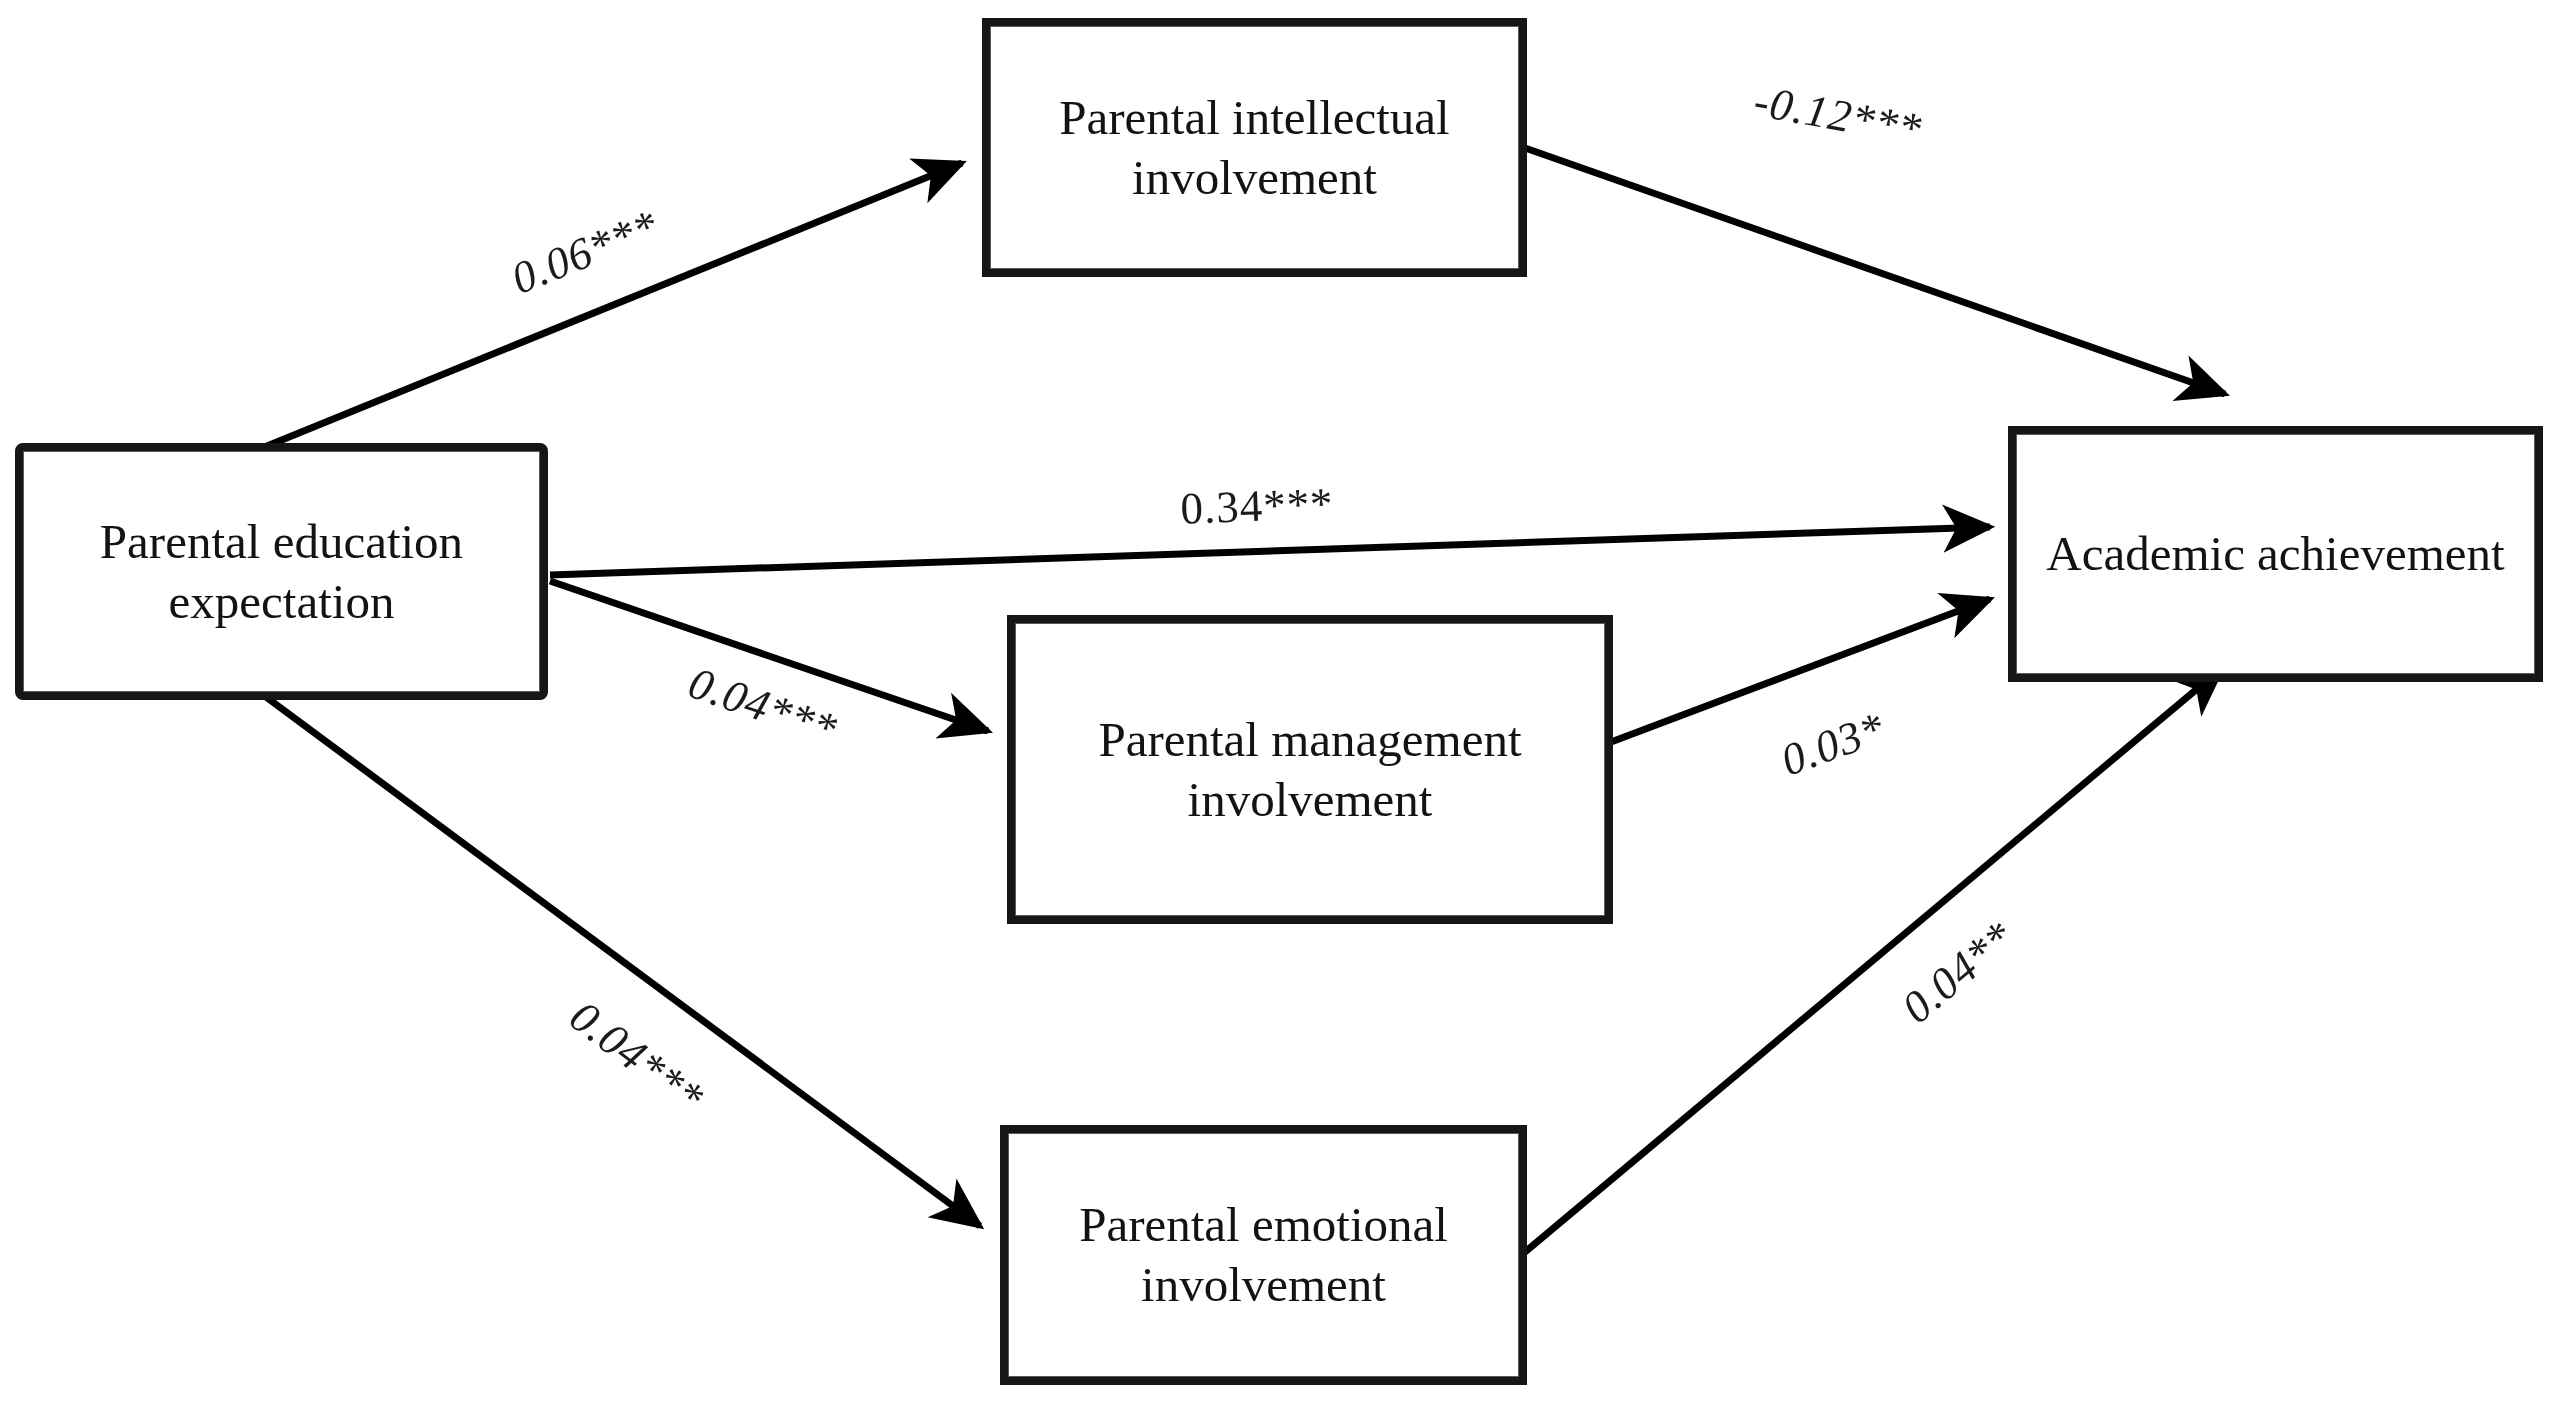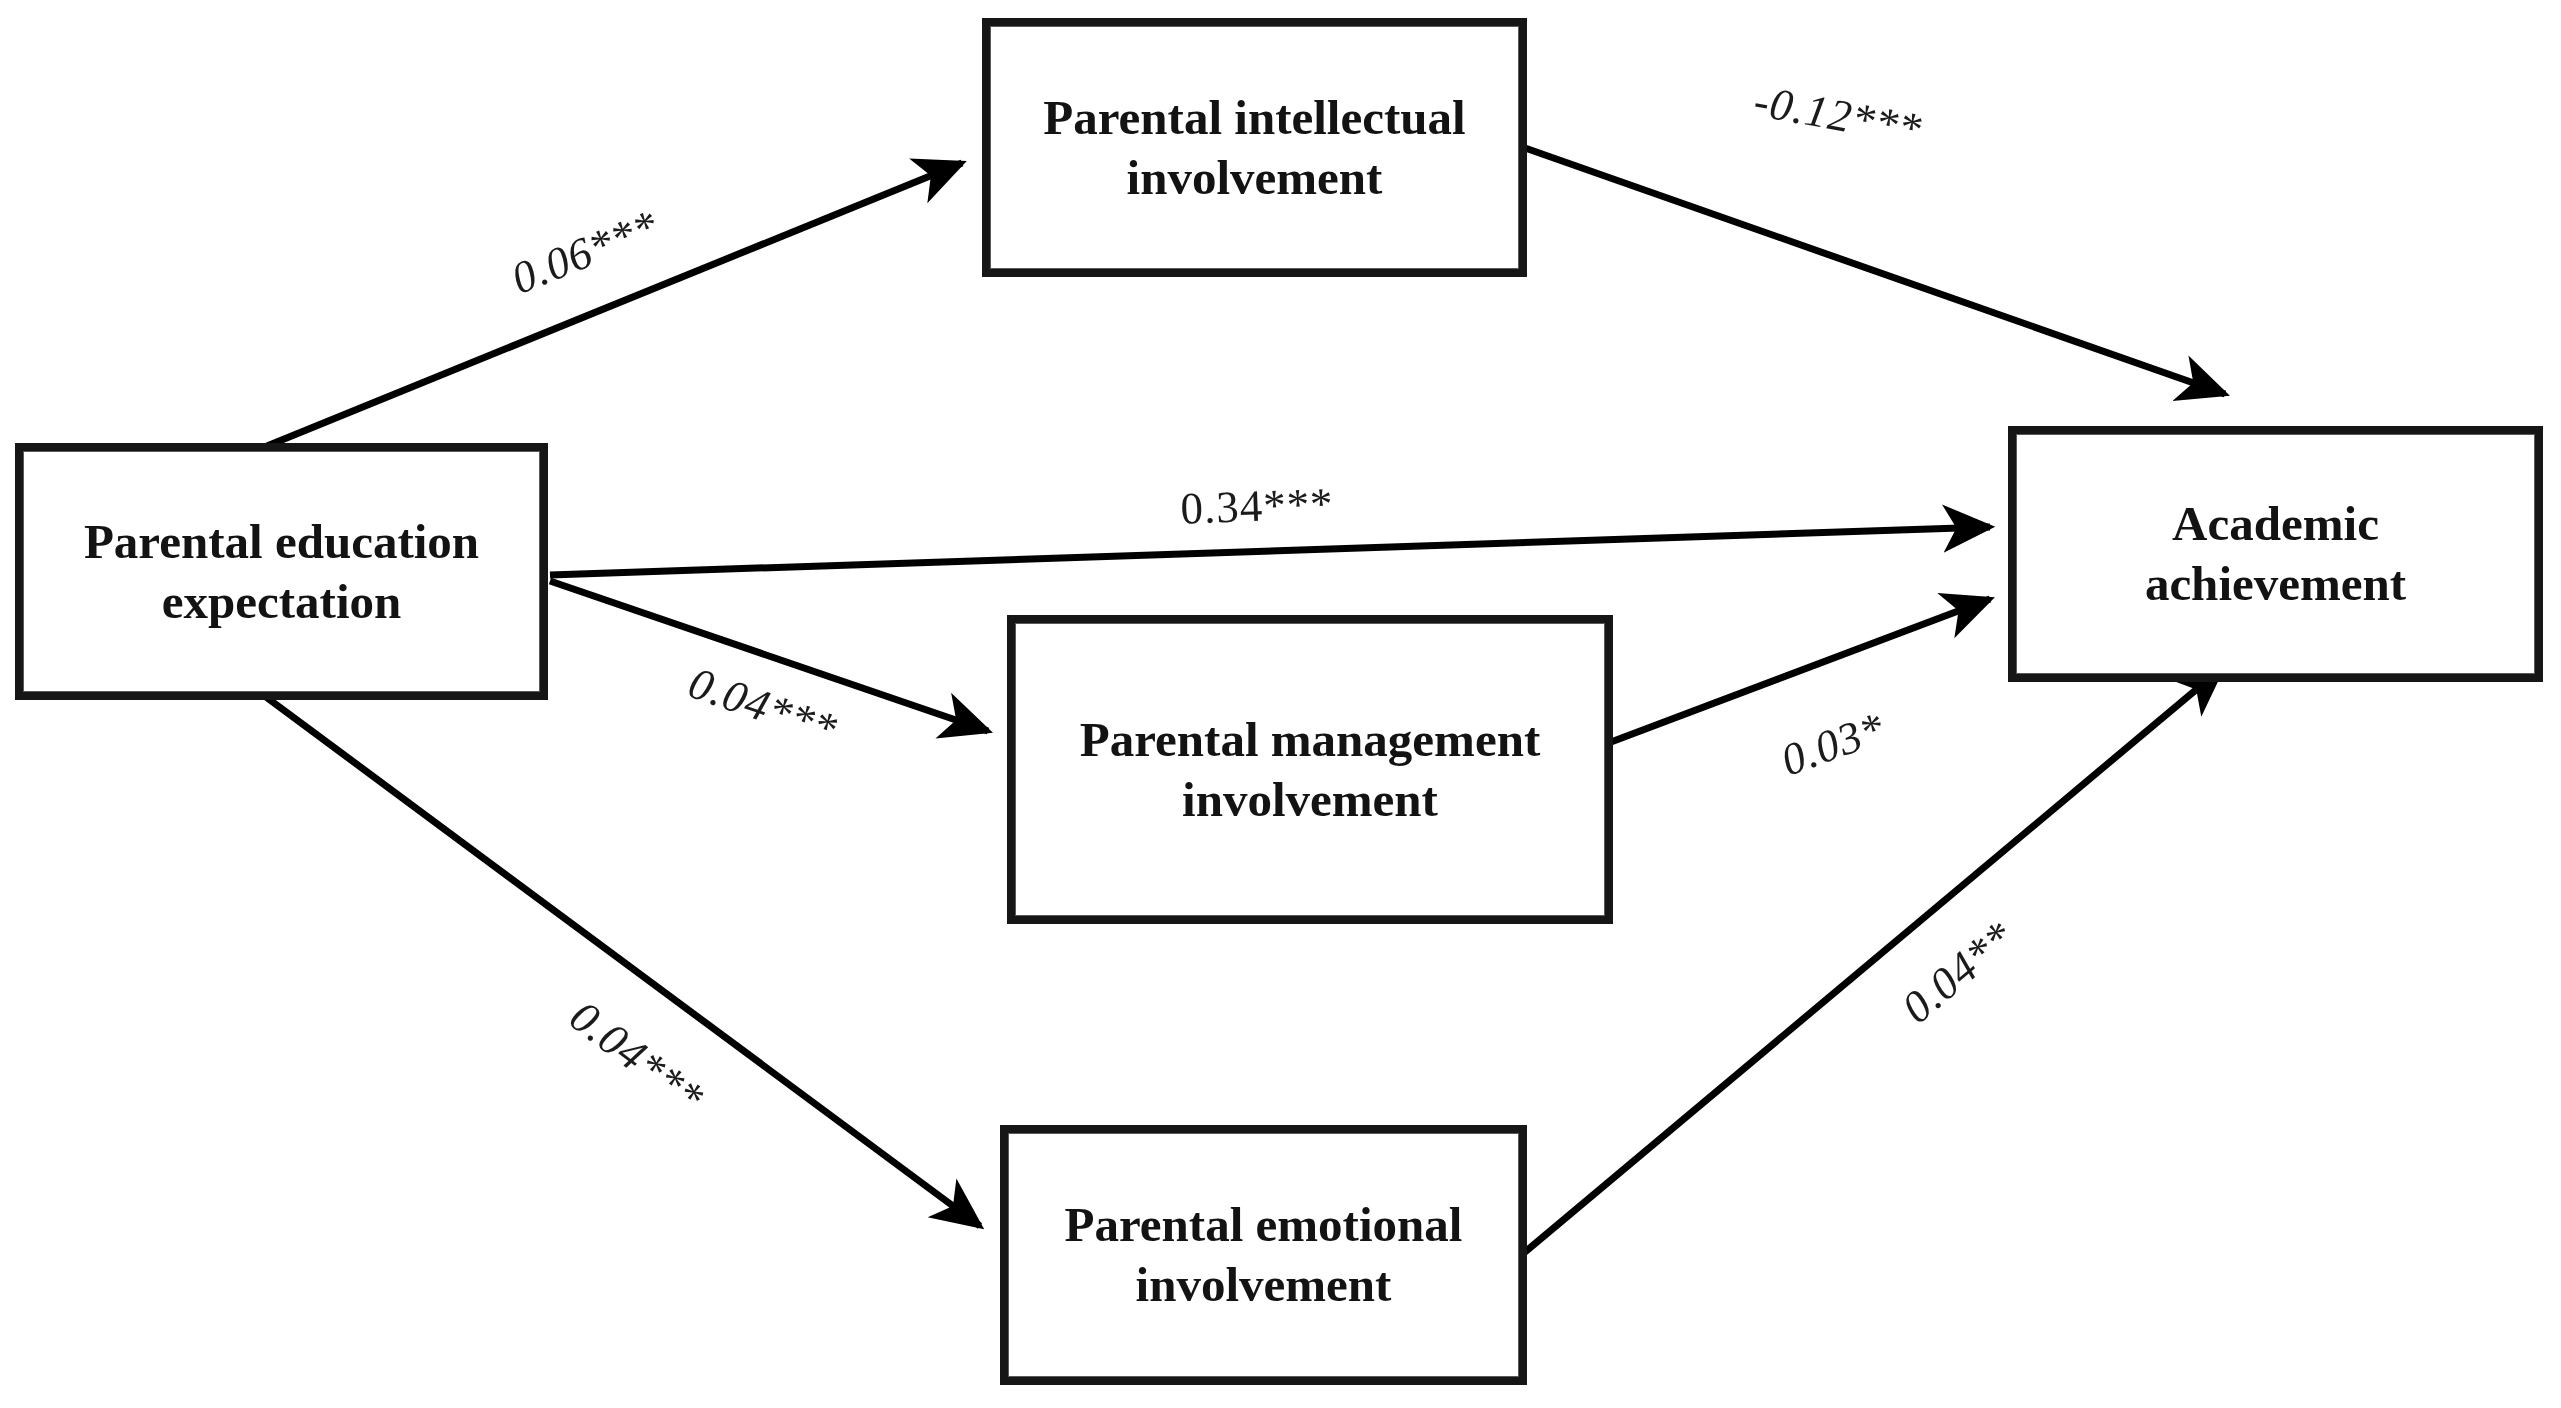--- a/index.html
+++ b/index.html
@@ -29,21 +29,20 @@
     border: 8px solid #161616;
     box-shadow: 0 0 0 1px #5a5a5a inset;
     display: flex;
     align-items: center;
     justify-content: center;
     text-align: center;
     color: #131313;
     font-size: 49px;
     line-height: 1.22;
     padding: 0 28px;
-    font-weight: bold;
   }
   .coef {
     position: absolute;
     color: #1b1b1b;
     font-size: 45px;
     font-style: italic;
     white-space: nowrap;
     transform: translate(-50%, -50%);
     letter-spacing: 1px;
   }
@@ -64,21 +63,21 @@
     </defs>
     <line x1="267" y1="446" x2="962" y2="163" stroke="#000" stroke-width="7" marker-end="url(#ah)"></line>
     <line x1="1525" y1="148" x2="2225" y2="394" stroke="#000" stroke-width="7" marker-end="url(#ah)"></line>
     <line x1="550" y1="575" x2="1990" y2="527" stroke="#000" stroke-width="7" marker-end="url(#ah)"></line>
     <line x1="550" y1="581" x2="988" y2="731" stroke="#000" stroke-width="7" marker-end="url(#ah)"></line>
     <line x1="1611" y1="742" x2="1990" y2="599" stroke="#000" stroke-width="7" marker-end="url(#ah)"></line>
     <line x1="266" y1="697" x2="980" y2="1226" stroke="#000" stroke-width="7" marker-end="url(#ah)"></line>
     <line x1="1525" y1="1252" x2="2222" y2="668" stroke="#000" stroke-width="7" marker-end="url(#ah)"></line>
   </svg>
 
-  <div class="node" style="left:15px; top:443px; width:533px; height:257px;">
+  <div class="node" style="left:15px; top:443px; width:533px; height:257px;border-radius:8px;">
     <span>Parental education expectation</span>
   </div>
 
   <div class="node" style="left:982px; top:18px; width:545px; height:259px;">
     <span>Parental intellectual involvement</span>
   </div>
 
   <div class="node" style="left:1007px; top:615px; width:606px; height:309px;">
     <span>Parental management involvement</span>
   </div>

